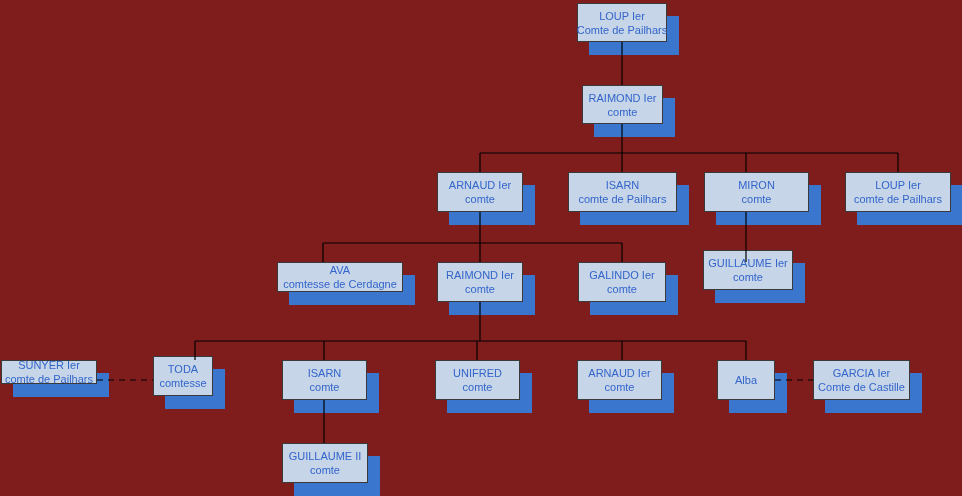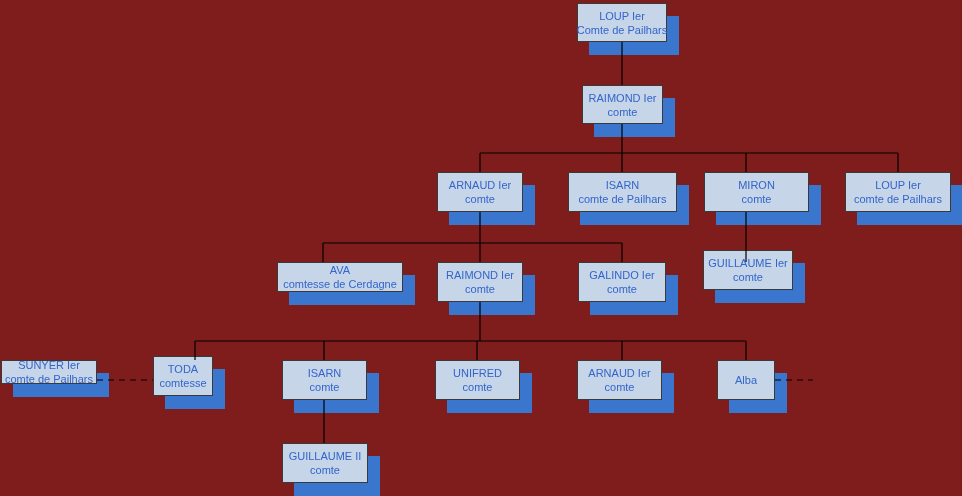--- a/index.html
+++ b/index.html
@@ -100,20 +100,24 @@
     <span>comte</span>
   </div>
   <div class="node" style="left:577px;top:360px;width:85px;height:40px">
     <span>ARNAUD Ier</span>
     <span>comte</span>
   </div>
   <div class="node" style="left:717px;top:360px;width:58px;height:40px">
     <span>Alba</span>
 
   </div>
+  <div class="node" style="left:813px;top:360px;width:97px;height:40px">
+    <span>GARCIA Ier</span>
+    <span>Comte de Castille</span>
+  </div>
   <div class="node" style="left:282px;top:443px;width:86px;height:40px">
     <span>GUILLAUME II</span>
     <span>comte</span>
   </div>
 
   <svg class="wires" width="962" height="496" viewBox="0 0 962 496">
     <g stroke="#000000" stroke-width="1.2" fill="none">
 
       <path d="M622,42 V85"></path>
 

